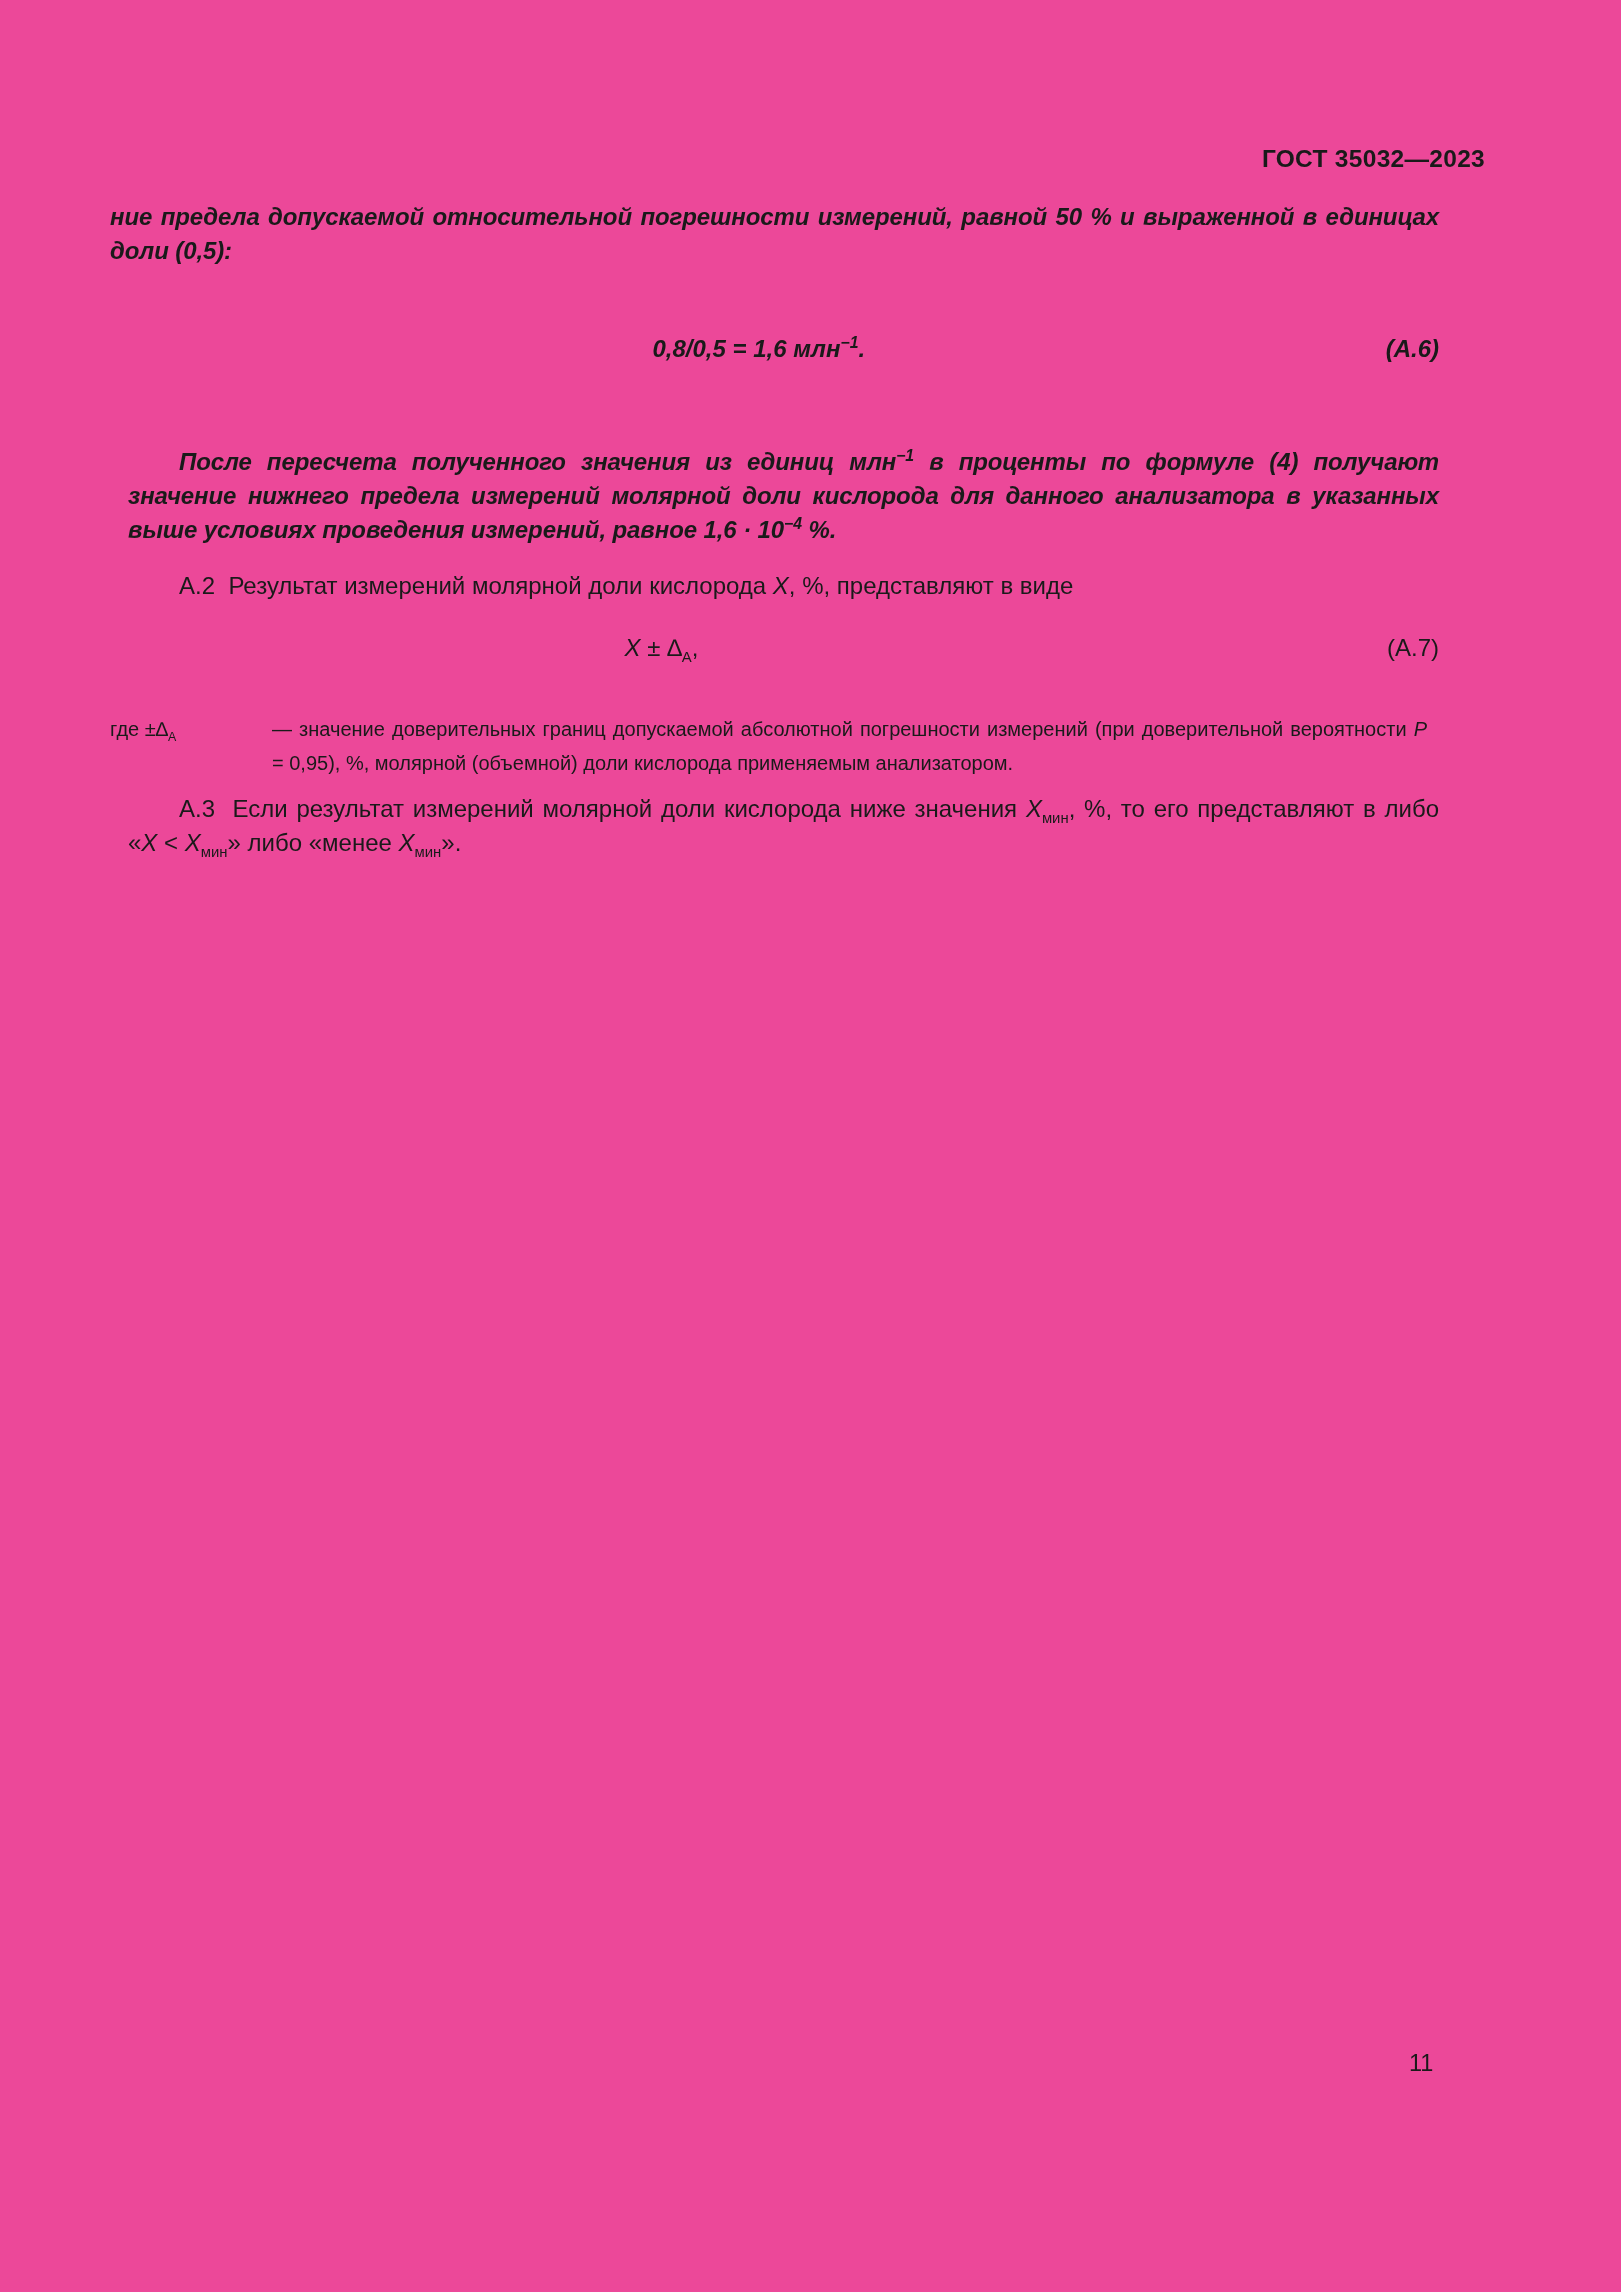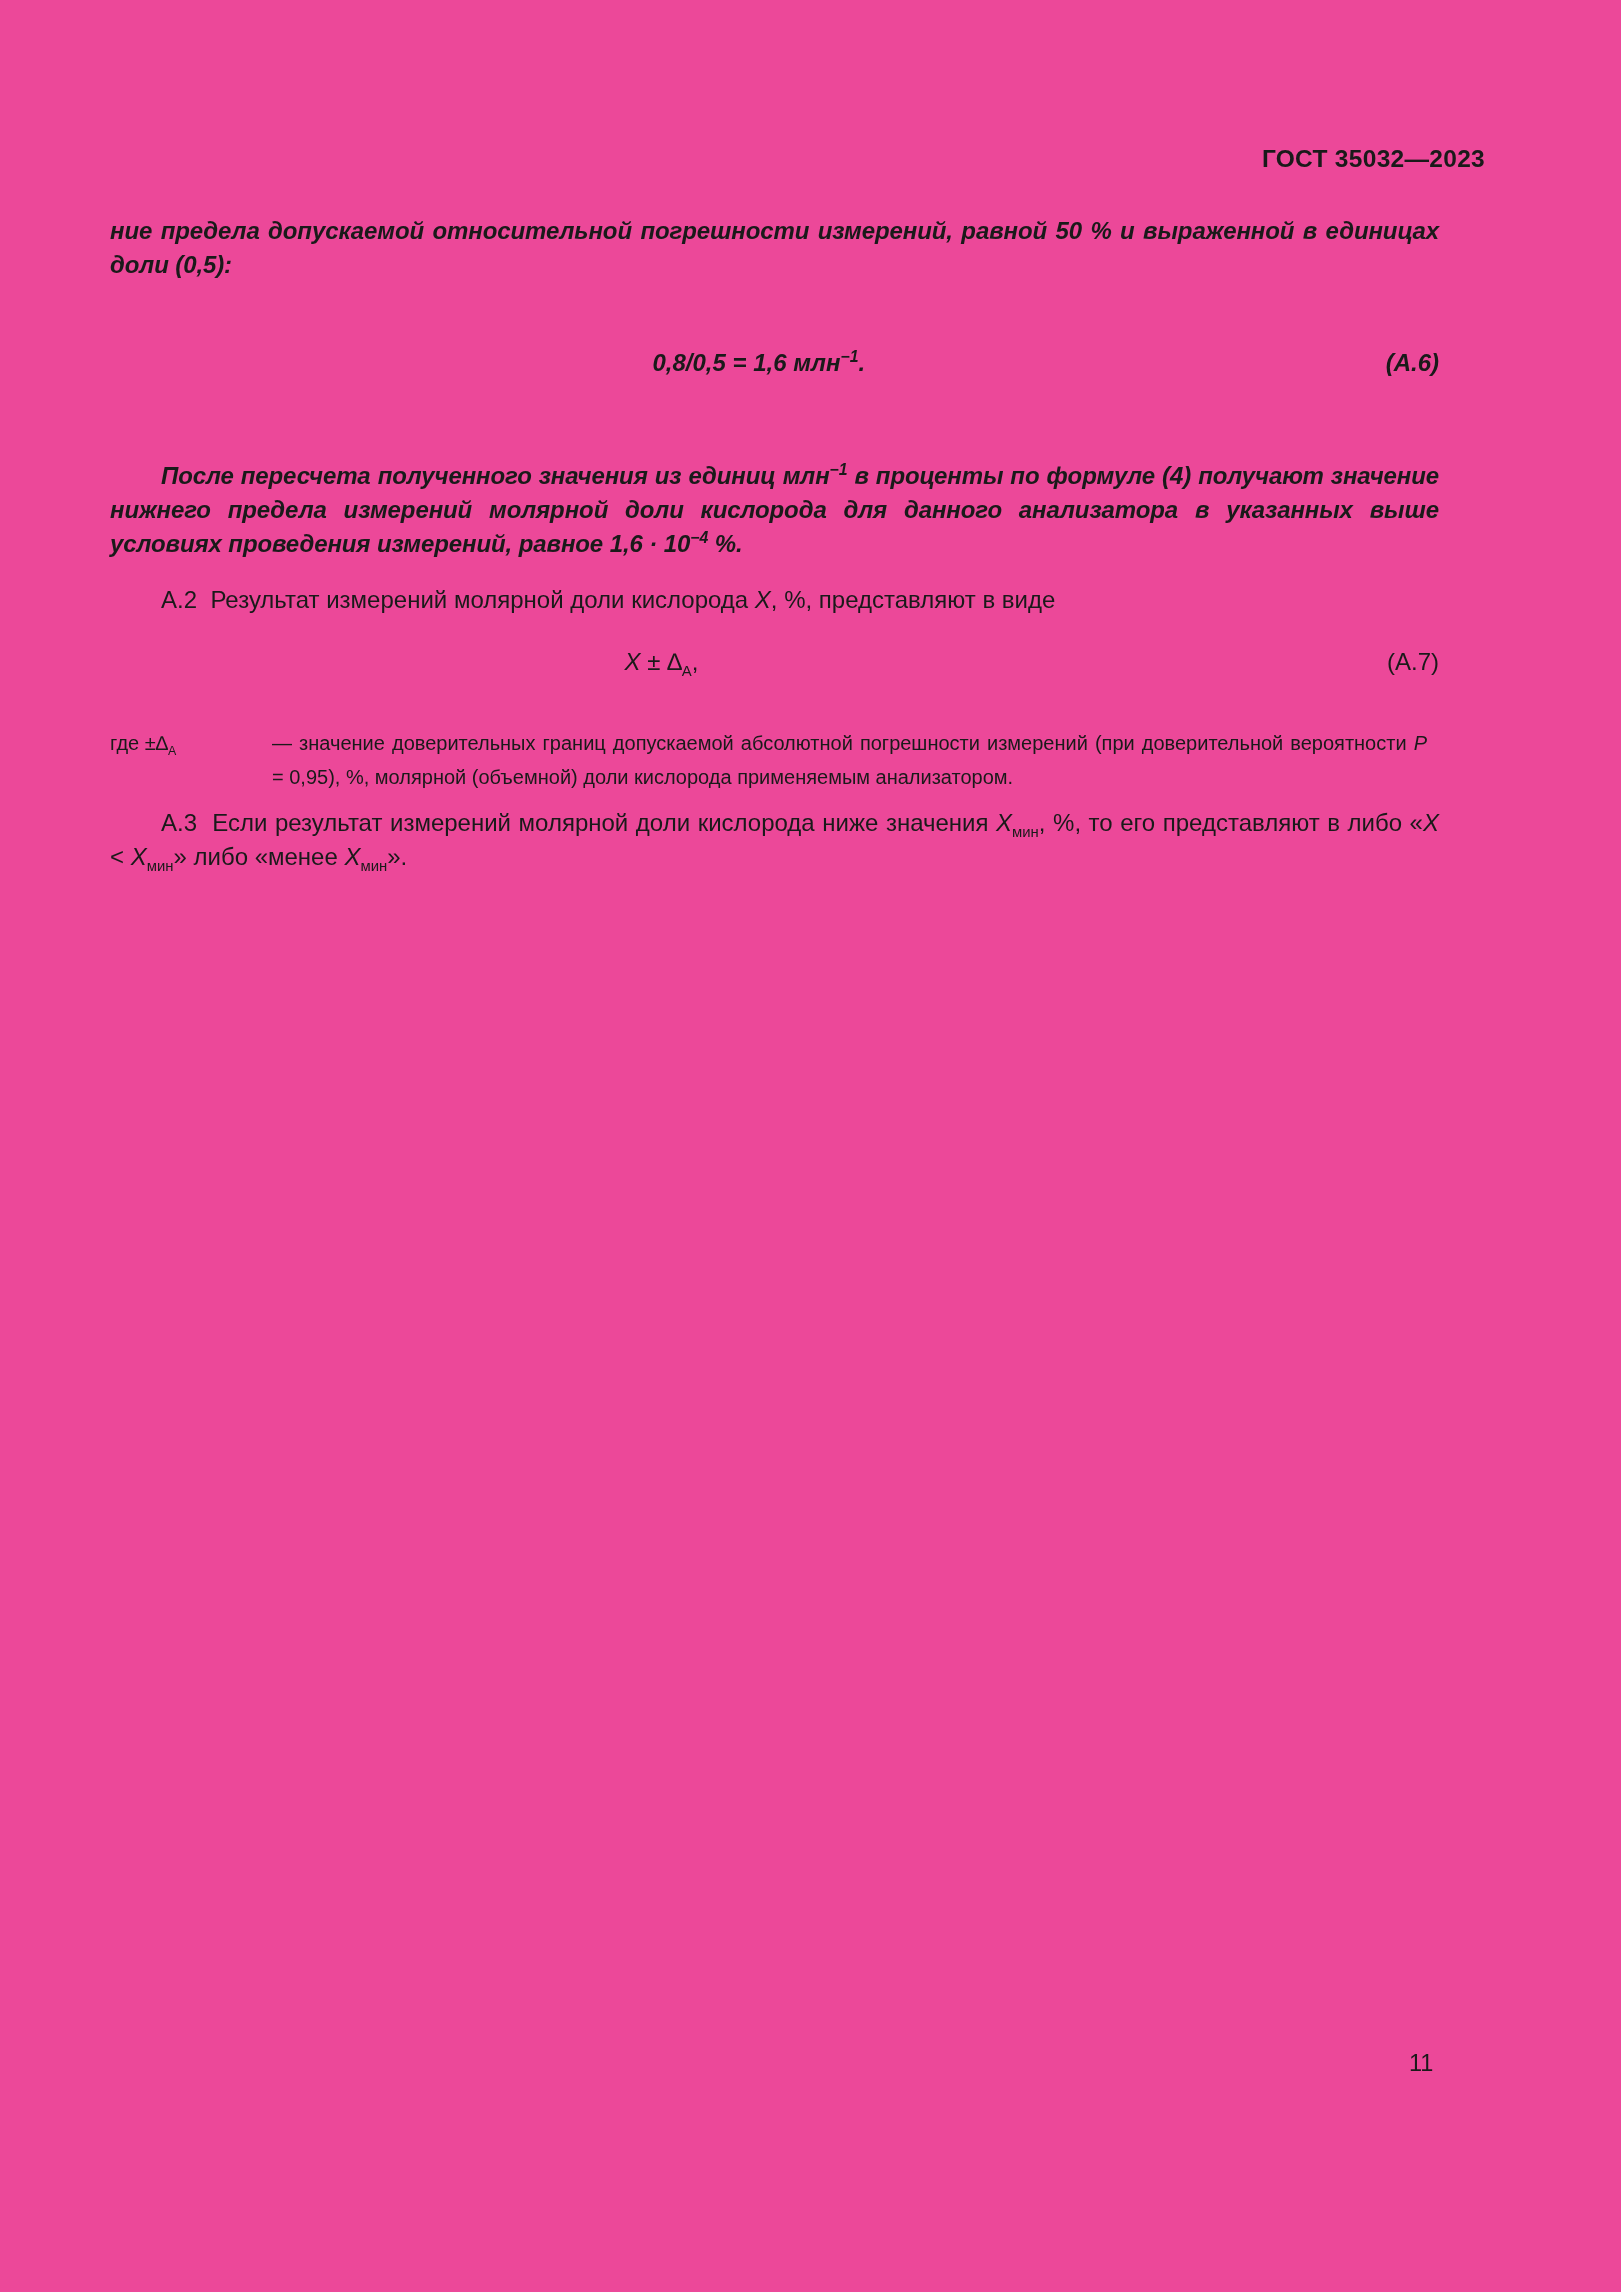--- a/index.html
+++ b/index.html
@@ -27,21 +27,21 @@
     font-size: 24.5px;
     font-weight: bold;
     letter-spacing: 0.3px;
     white-space: nowrap;
   }
 
   
   .content {
     position: absolute;
     left: 110px;
-    top: 214px;
+    top: 200px;
     width: 1329px;
   }
 
   .para {
     font-size: 24px;
     line-height: 34px;
     text-align: justify;
     text-justify: inter-word;
     margin: 0;
   }
@@ -49,20 +49,21 @@
     font-weight: bold;
     font-style: italic;
     letter-spacing: -0.1px;
   }
   .para.regular {
     font-weight: normal;
     font-style: normal;
   }
   .indent {
     text-indent: 51px;
+    margin-left: 18px;
   }
 
   
   .formula-row {
     position: relative;
     width: 100%;
     height: 37px;
   }
   .formula-body {
     position: absolute;

